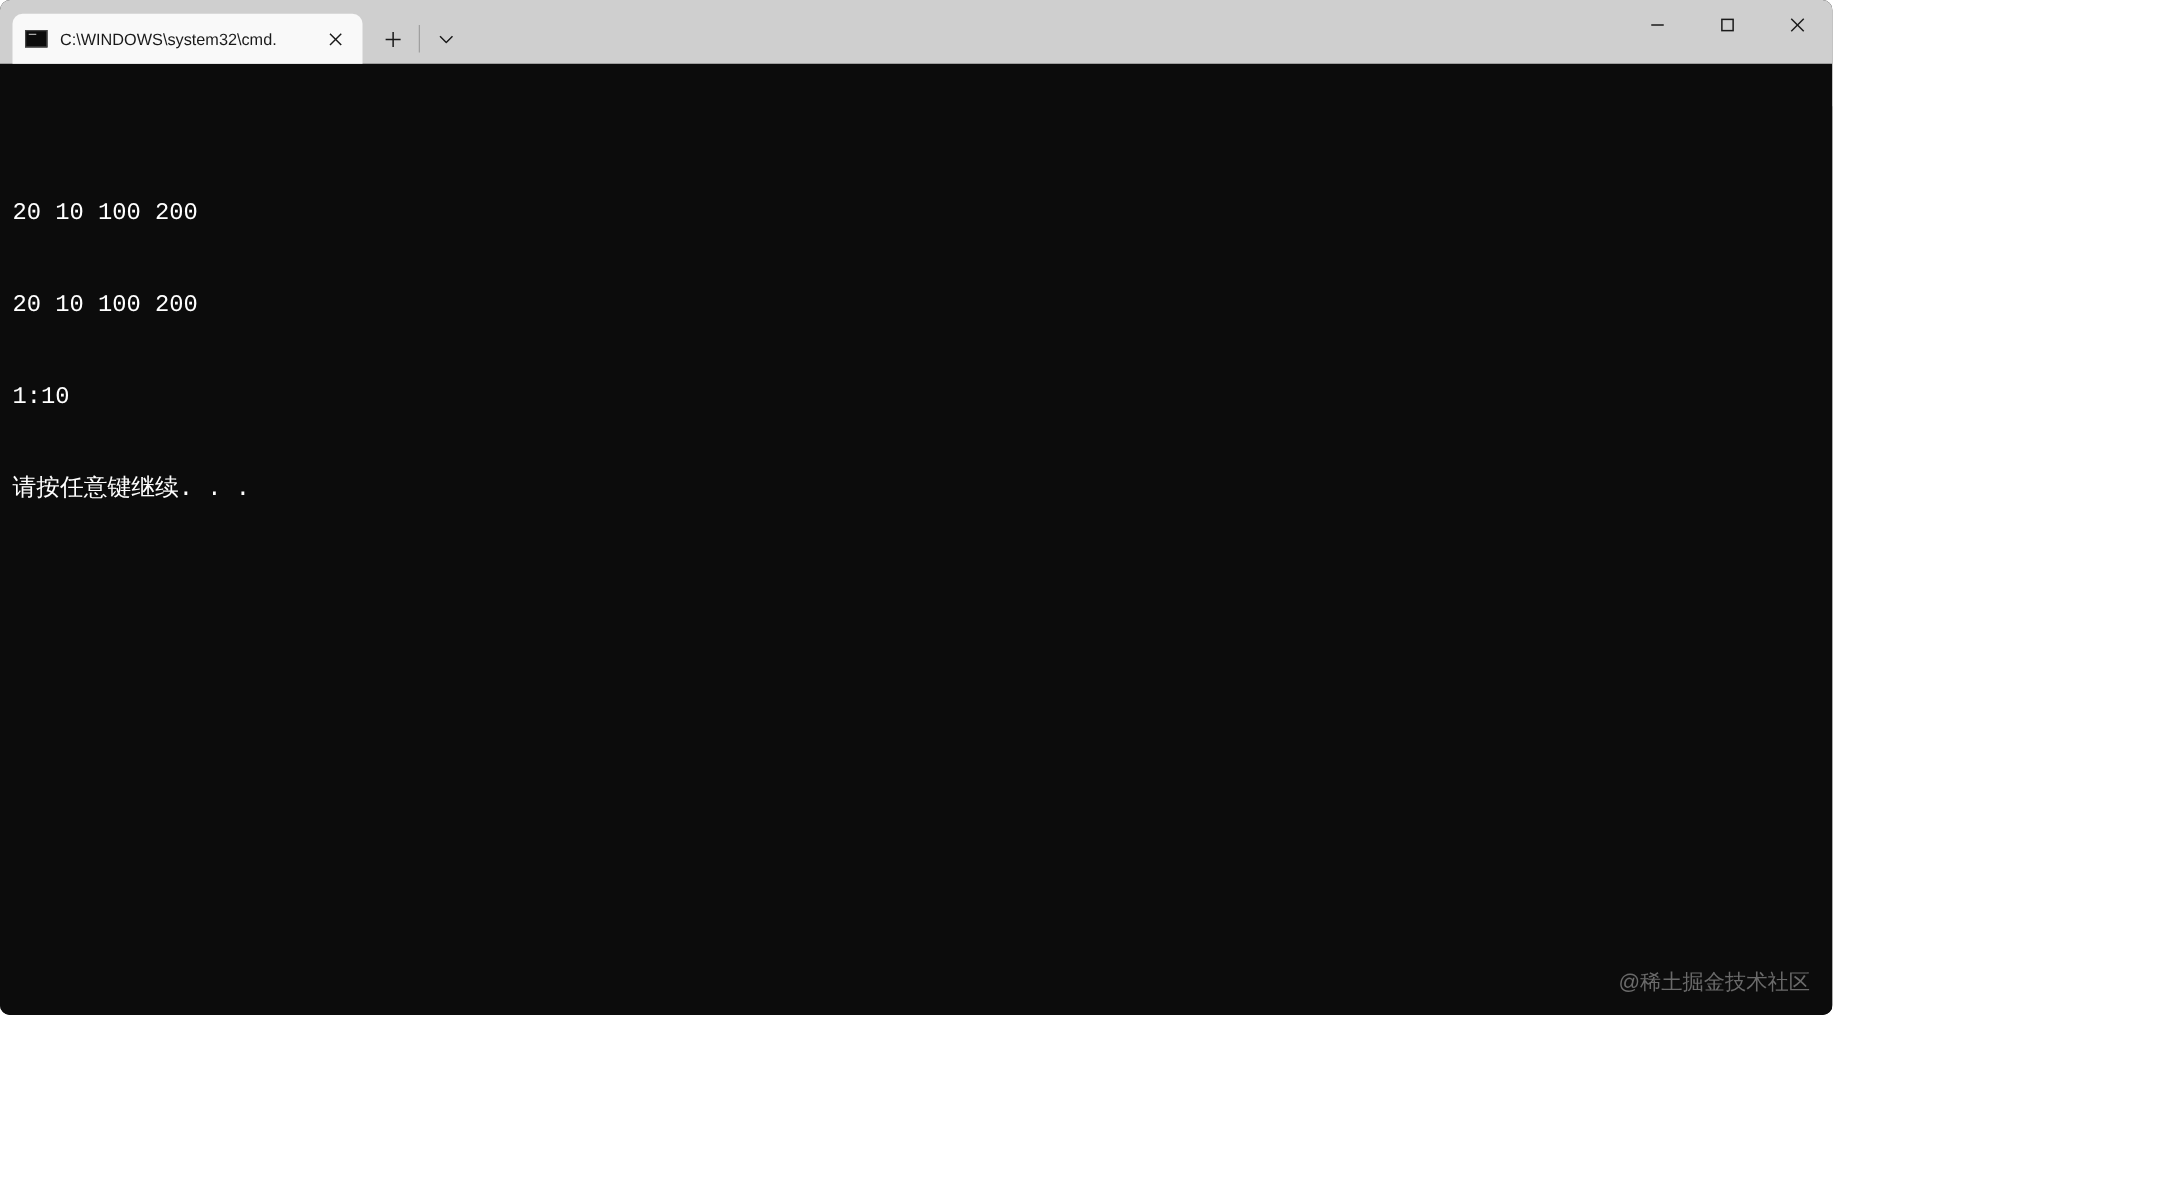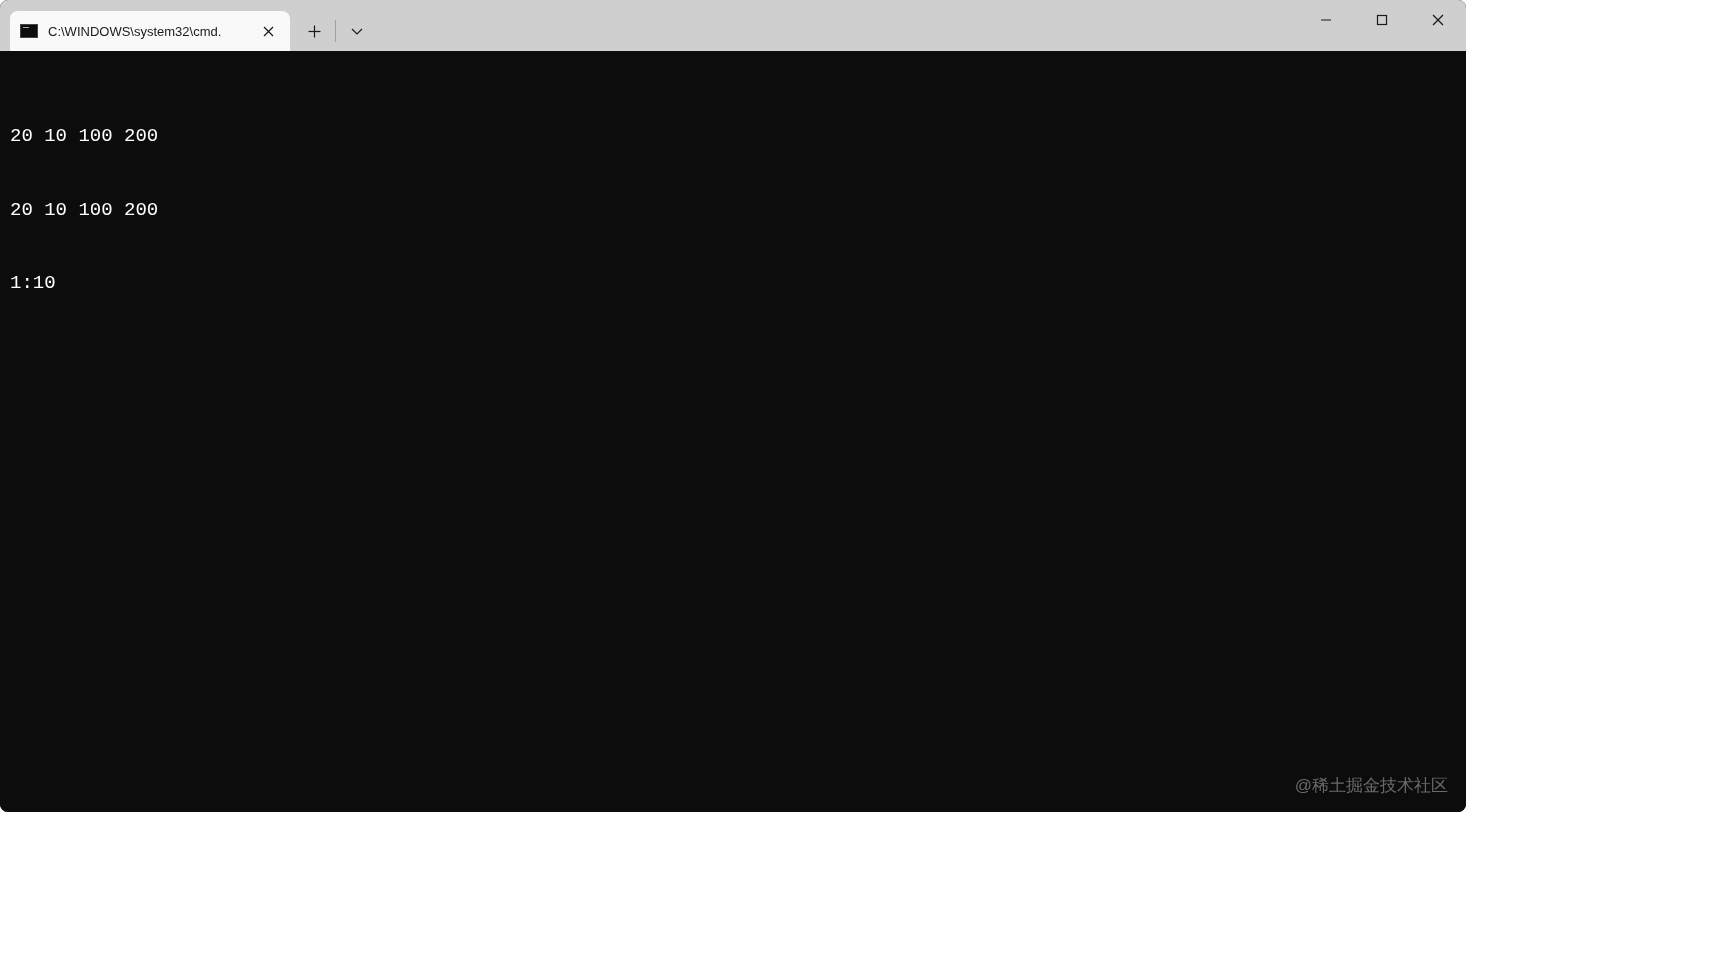--- a/index.html
+++ b/index.html
@@ -12,20 +12,21 @@
       position: relative;
     }
     .window {
       width: 100%;
       height: 100%;
       display: flex;
       flex-direction: column;
       background: #0c0c0c;
       border-radius: 8px;
       overflow: hidden;
+      gap: 34px;
     }
     .titlebar {
       height: 51px;
       background: #cfcfcf;
       display: flex;
       align-items: flex-end;
       justify-content: space-between;
       position: relative;
     }
     .tabs-area {
@@ -189,15 +190,16 @@
           <line x1="1" y1="1" x2="11" y2="11" stroke="#1a1a1a" stroke-width="1.2"></line>
           <line x1="11" y1="1" x2="1" y2="11" stroke="#1a1a1a" stroke-width="1.2"></line>
         </svg>
       </span>
     </div>
   </div>
   <div class="terminal-body">
     <span class="terminal-line">20 10 100 200</span>
     <span class="terminal-line">20 10 100 200</span>
     <span class="terminal-line">1:10</span>
+    <span class="terminal-line">请按任意键继续. . .</span>
     <span class="watermark">@稀土掘金技术社区</span>
   </div>
 </div>
 
 </body></html>

